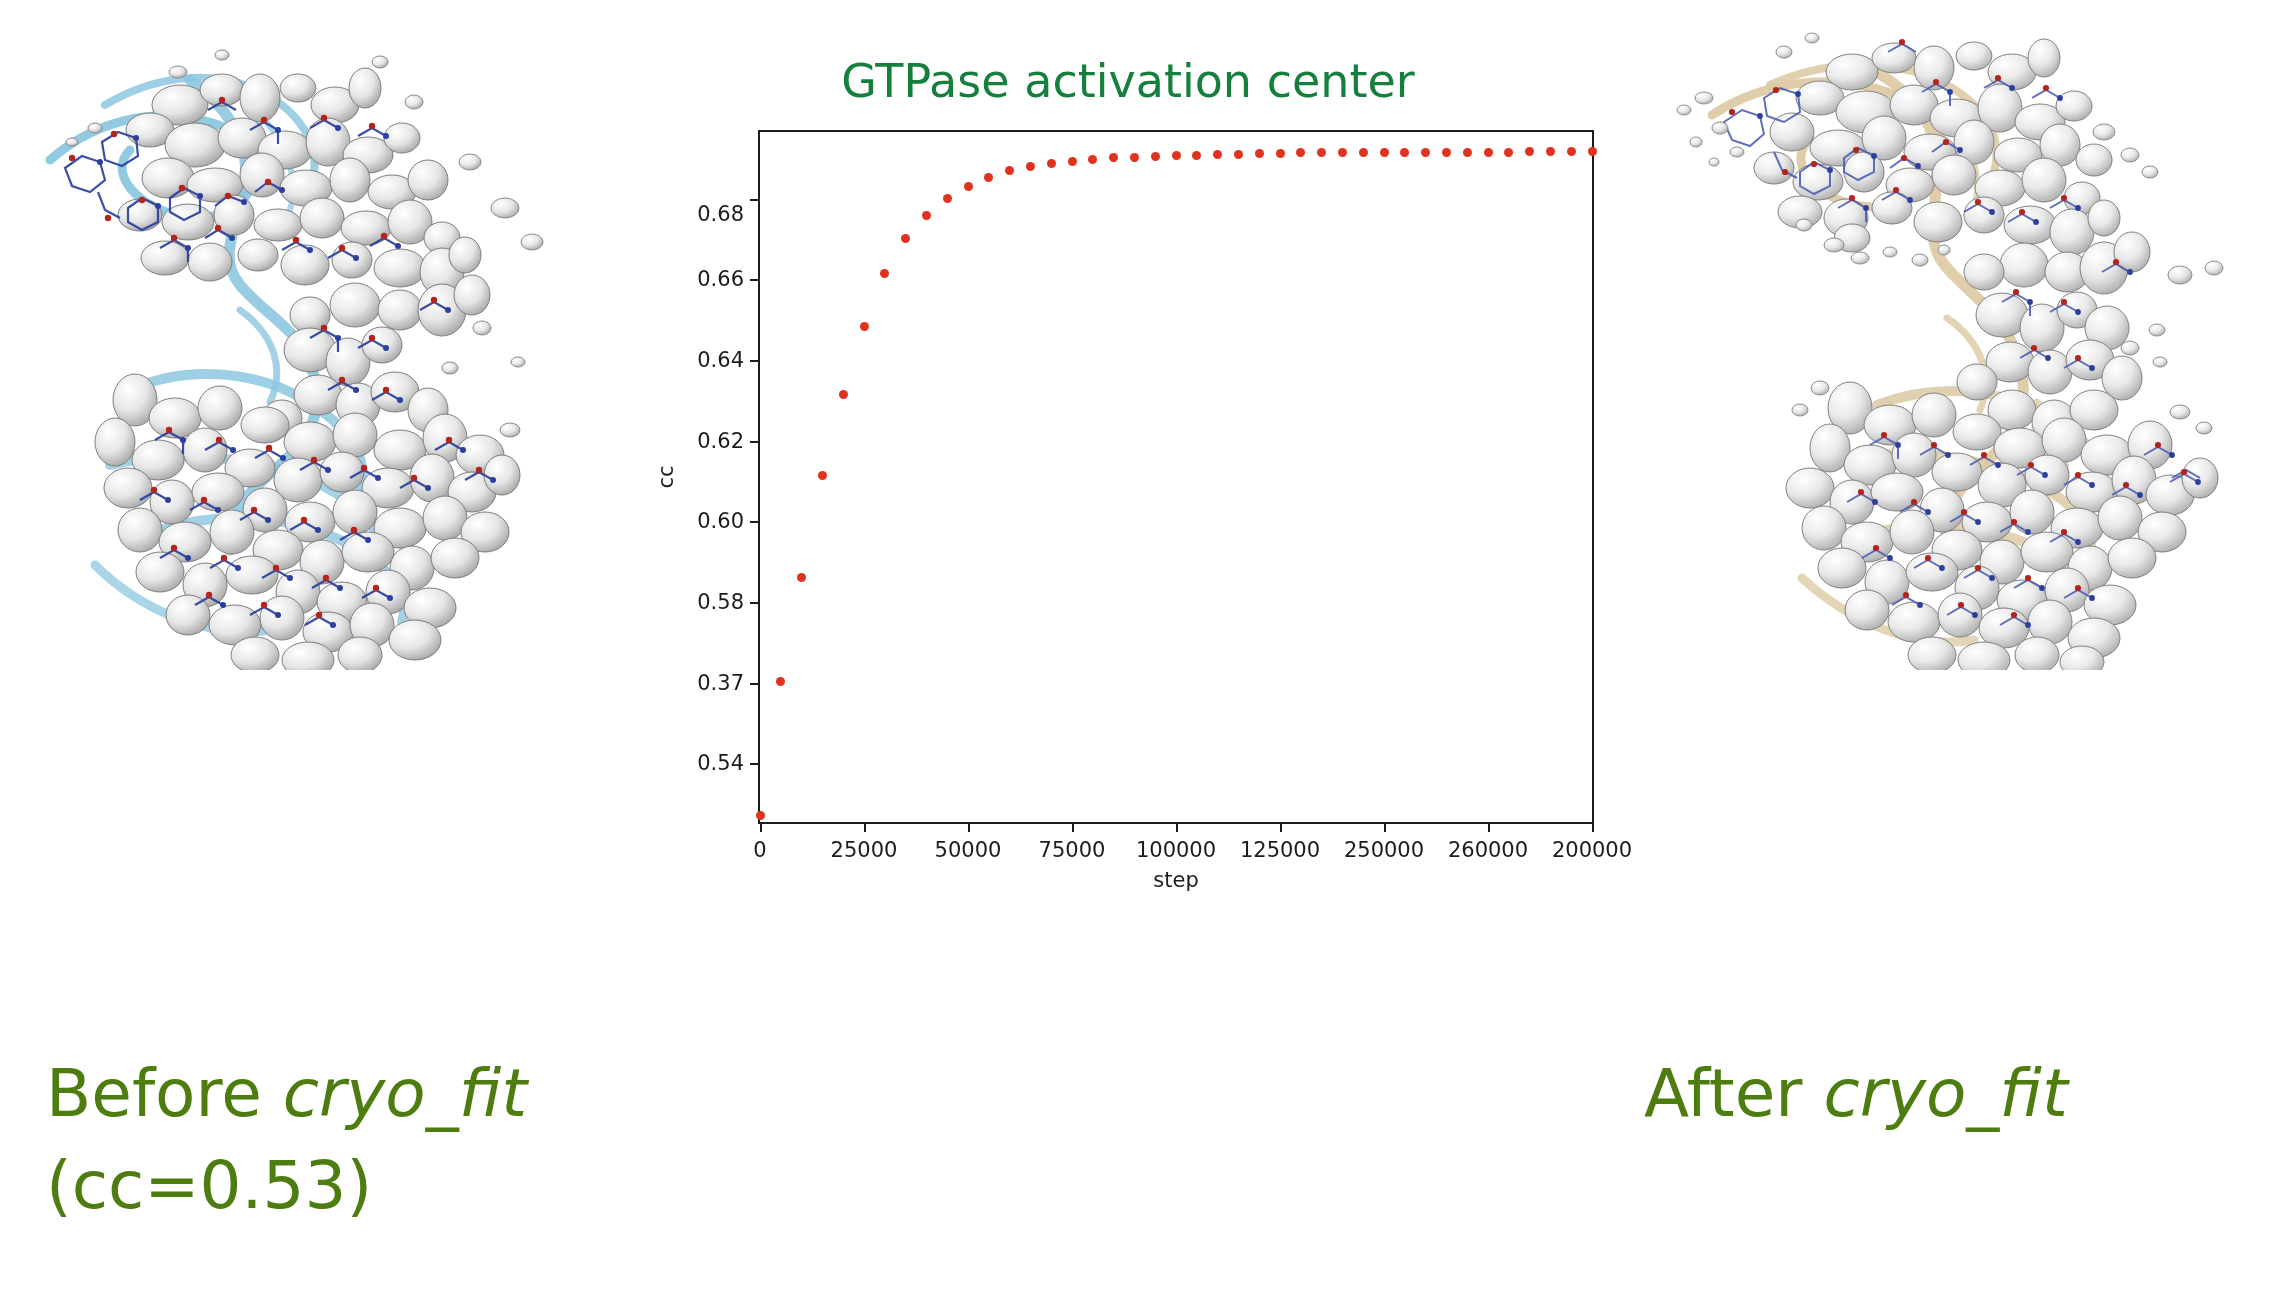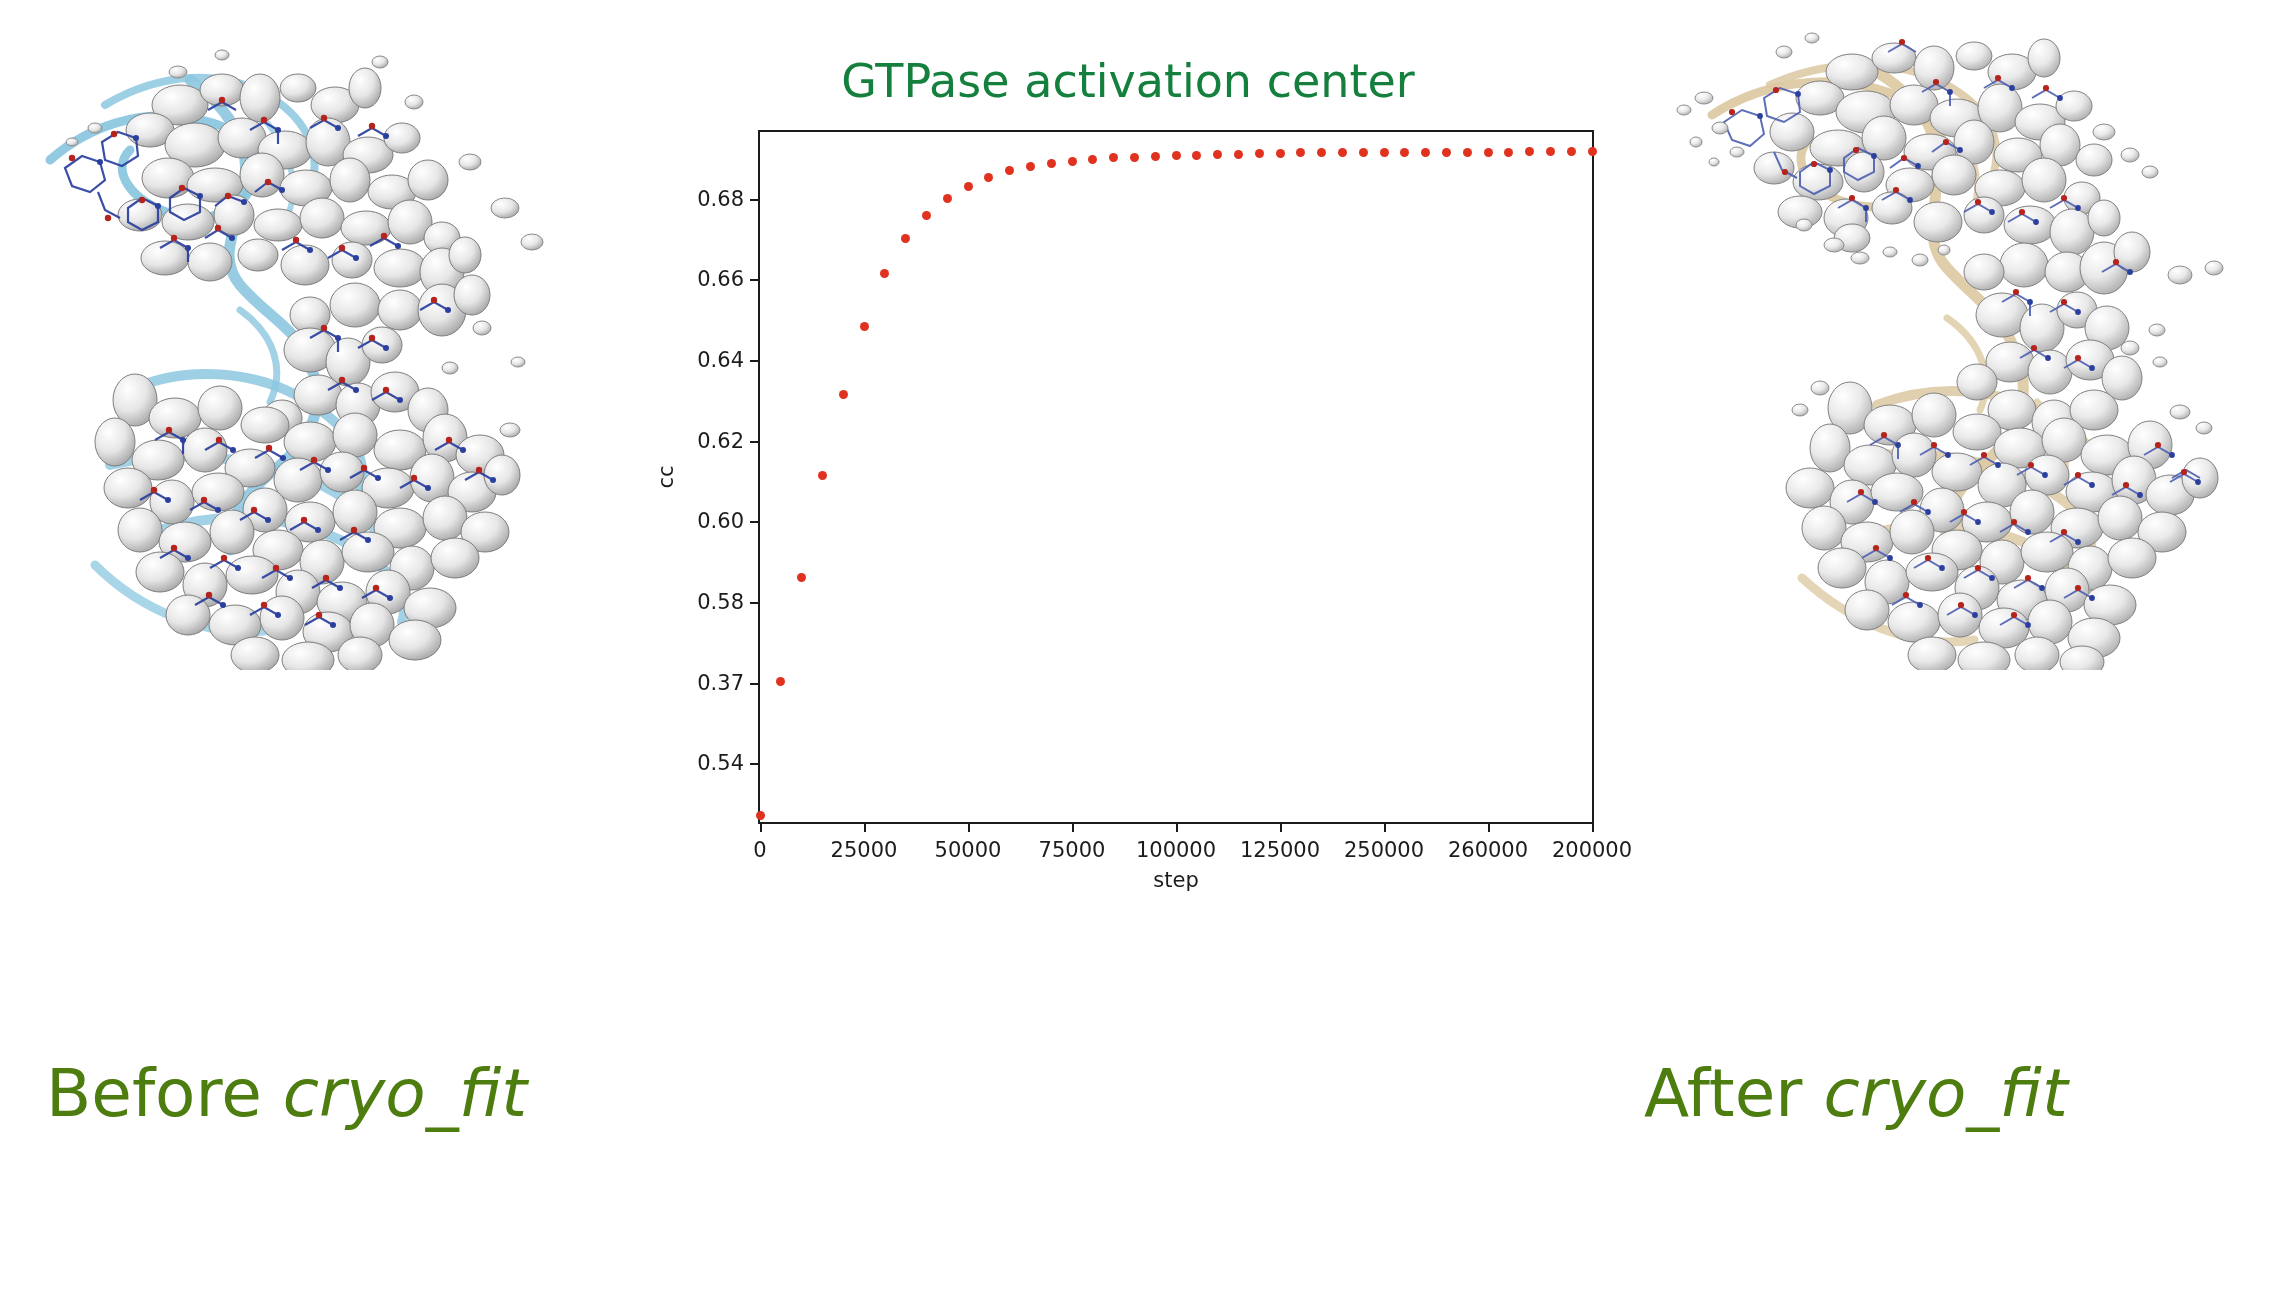--- a/index.html
+++ b/index.html
@@ -398,21 +398,21 @@
       <div class="ytick-lbl" style="top: 470.088px;">0.58</div>
       <div class="ytick-line" style="top: 389.386px;"></div>
       <div class="ytick-lbl" style="top: 389.386px;">0.60</div>
       <div class="ytick-line" style="top: 308.684px;"></div>
       <div class="ytick-lbl" style="top: 308.684px;">0.62</div>
       <div class="ytick-line" style="top: 227.982px;"></div>
       <div class="ytick-lbl" style="top: 227.982px;">0.64</div>
       <div class="ytick-line" style="top: 147.281px;"></div>
       <div class="ytick-lbl" style="top: 147.281px;">0.66</div>
       <div class="ytick-line" style="top: 66.5789px;"></div>
-      <div class="ytick-lbl" style="top: 67px;">0.68</div>
+      <div class="ytick-lbl" style="top: 82px;">0.68</div>
       <div class="xtick-line" style="left: 0px;"></div>
       <div class="xtick-lbl" style="left: 0px;">0</div>
       <div class="xtick-line" style="left: 104px;"></div>
       <div class="xtick-lbl" style="left: 104px;">25000</div>
       <div class="xtick-line" style="left: 208px;"></div>
       <div class="xtick-lbl" style="left: 208px;">50000</div>
       <div class="xtick-line" style="left: 312px;"></div>
       <div class="xtick-lbl" style="left: 312px;">75000</div>
       <div class="xtick-line" style="left: 416px;"></div>
       <div class="xtick-lbl" style="left: 416px;">100000</div>
@@ -779,17 +779,18 @@
         <ellipse cx="148" cy="400" rx="8" ry="6"></ellipse>
         <ellipse cx="528" cy="402" rx="10" ry="7"></ellipse>
         <ellipse cx="552" cy="418" rx="8" ry="6"></ellipse>
       </g>
     </g>
   </svg>
 </div>
 
 <div class="caption" id="caption-left">
   <div><span>Before </span><em>cryo_fit</em></div>
+  <div>(cc=0.53)</div>
 </div>
 
 <div class="caption" id="caption-right">
   <div><span>After </span><em>cryo_fit</em></div>
 </div>
 
 </body></html>

